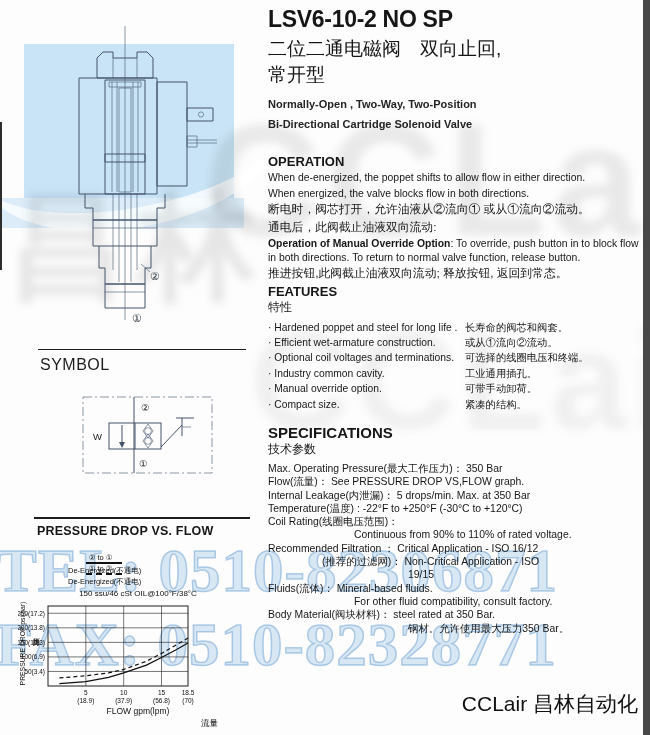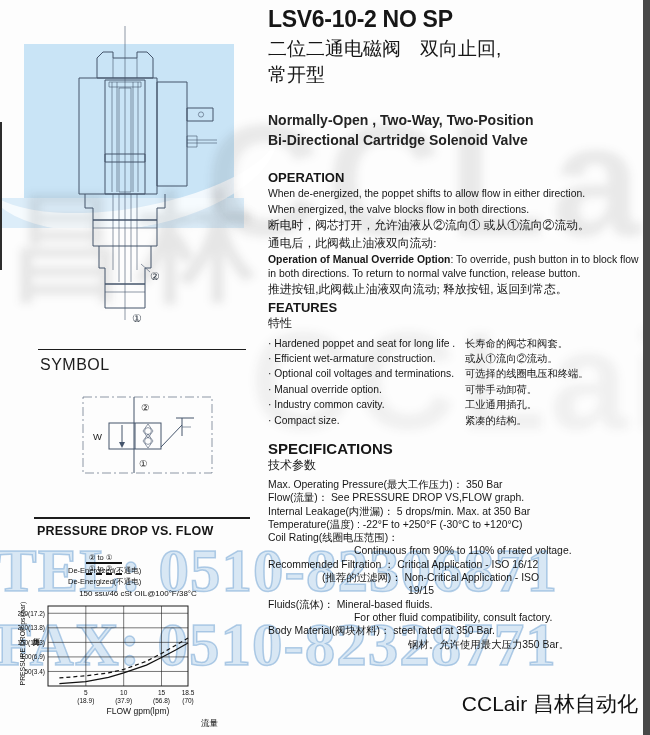--- a/index.html
+++ b/index.html
@@ -59,21 +59,21 @@
   .ylab-en { position:absolute; left:-51px; top:92px; width:110px; text-align:center;
              font-size:6.8px; color:#111; transform:rotate(-90deg); }
   .ylab-zh { position:absolute; left:13px; top:84px; writing-mode:vertical-rl; font-size:7.5px; color:#111; }
   .xlab    { position:absolute; left:20px; top:158px; width:200px; text-align:center; font-size:8.5px; color:#111; }
   .xlab-zh { position:absolute; left:20px; top:170px; width:180px; text-align:right; font-size:8.5px; color:#111; }
 
   
   .right-col { position:absolute; left:268px; top:6px; width:374px; }
   .model-title { font-size:23px; font-weight:bold; letter-spacing:-0.3px; margin:0; }
   .subtitle-zh { font-size:19px; line-height:26px; margin-top:3px; }
-  .subtitle-en { font-size:14px; line-height:20px; margin-top:22px; font-weight:bold; color:#232323; }
+  .subtitle-en { font-size:11px; line-height:20px; margin-top:6px; font-weight:bold; color:#232323; }
 
   .sec-heading { font-size:13px; font-weight:bold; margin:0; }
   .op-heading { margin-top:20px; }
   .op-p { margin:2px 0; font-size:10.4px; line-height:13.5px; }
   .op-p.zh { font-size:11.8px; line-height:15.5px; }
   .op-p b { font-weight:bold; }
 
   .feat-heading { }
   .heading-zh { font-size:12px; margin:0 0 4px 0; }
   .feat-row { display:flex; font-size:10.3px; line-height:15.4px; white-space:nowrap; }
@@ -236,38 +236,38 @@
         <p class="op-p zh">断电时，阀芯打开，允许油液从②流向① 或从①流向②流动。</p>
         <p class="op-p zh">通电后，此阀截止油液双向流动:</p>
         <p class="op-p"><b>Operation of Manual Override Option</b>: To override, push button in to block flow in both directions.  To return to normal valve function, release button.</p>
         <p class="op-p zh">推进按钮,此阀截止油液双向流动; 释放按钮, 返回到常态。</p>
       </div>
 
     <h2 class="sec-heading feat-heading">FEATURES</h2>
     <div class="heading-zh">特性</div>
     <div id="features-list">
         <div class="feat-row">
-          <span class="feat-en">Hardened poppet and seat for long life .</span>
+          <span class="feat-en">Hardened poppet and steel for long life .</span>
           <span class="feat-zh">长寿命的阀芯和阀套。</span>
         </div>
         <div class="feat-row">
           <span class="feat-en">Efficient wet-armature construction.</span>
           <span class="feat-zh">或从①流向②流动。</span>
         </div>
         <div class="feat-row">
           <span class="feat-en">Optional coil voltages and terminations.</span>
           <span class="feat-zh">可选择的线圈电压和终端。</span>
         </div>
         <div class="feat-row">
+          <span class="feat-en">Industry common cavity.</span>
+          <span class="feat-zh">工业通用插孔。</span>
+        </div>
+        <div class="feat-row">
           <span class="feat-en">Manual override option.</span>
           <span class="feat-zh">可带手动卸荷。</span>
-        </div>
-        <div class="feat-row">
-          <span class="feat-en">Industry common cavity.</span>
-          <span class="feat-zh">工业通用插孔。</span>
         </div>
         <div class="feat-row">
           <span class="feat-en">Compact size.</span>
           <span class="feat-zh">紧凑的结构。</span>
         </div>
       </div>
 
     <h2 class="sec-heading spec-heading">SPECIFICATIONS</h2>
     <div class="heading-zh">技术参数</div>
     <div id="spec-rows">

